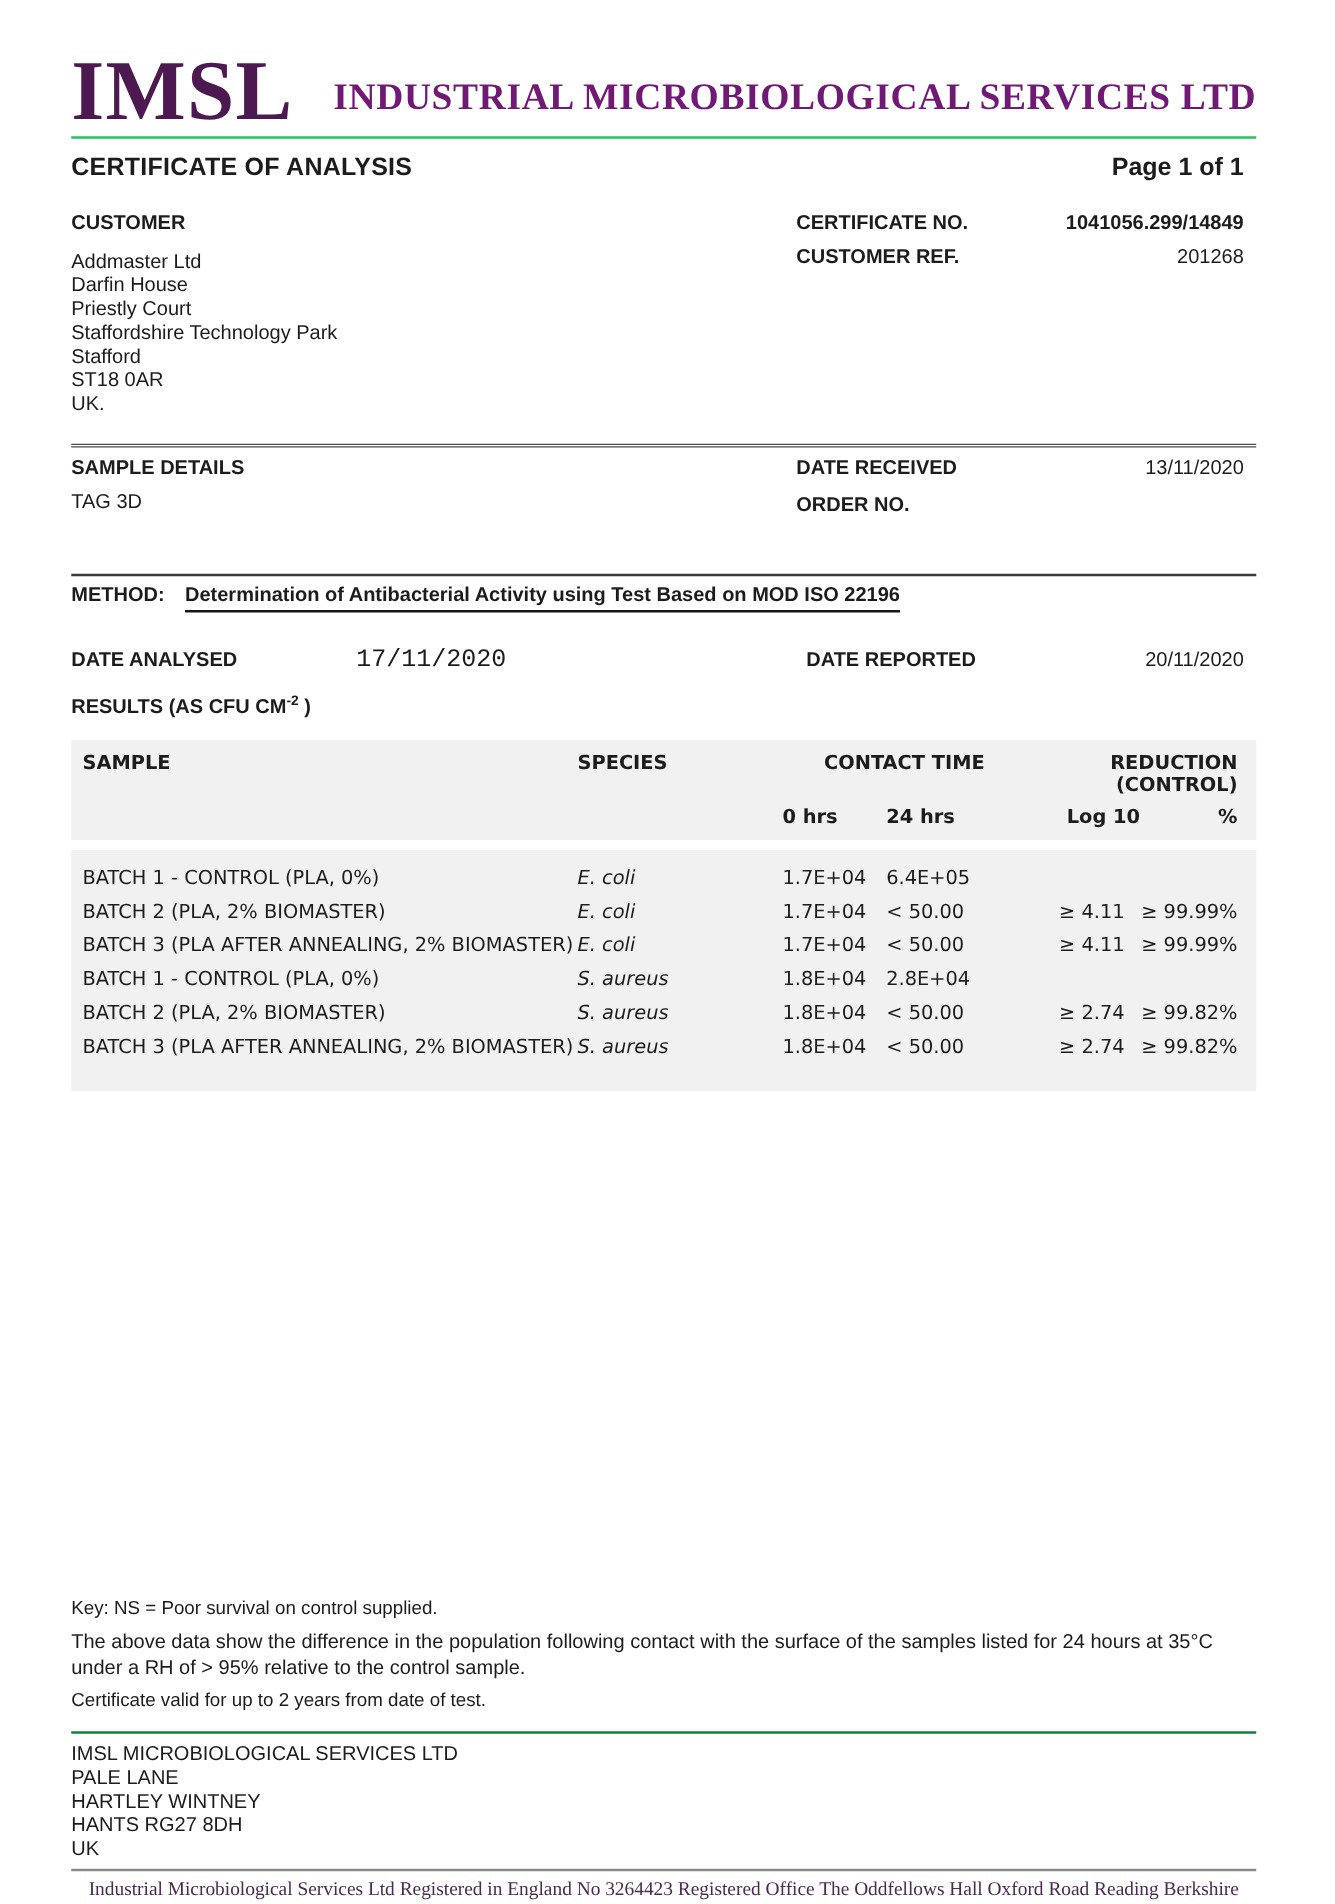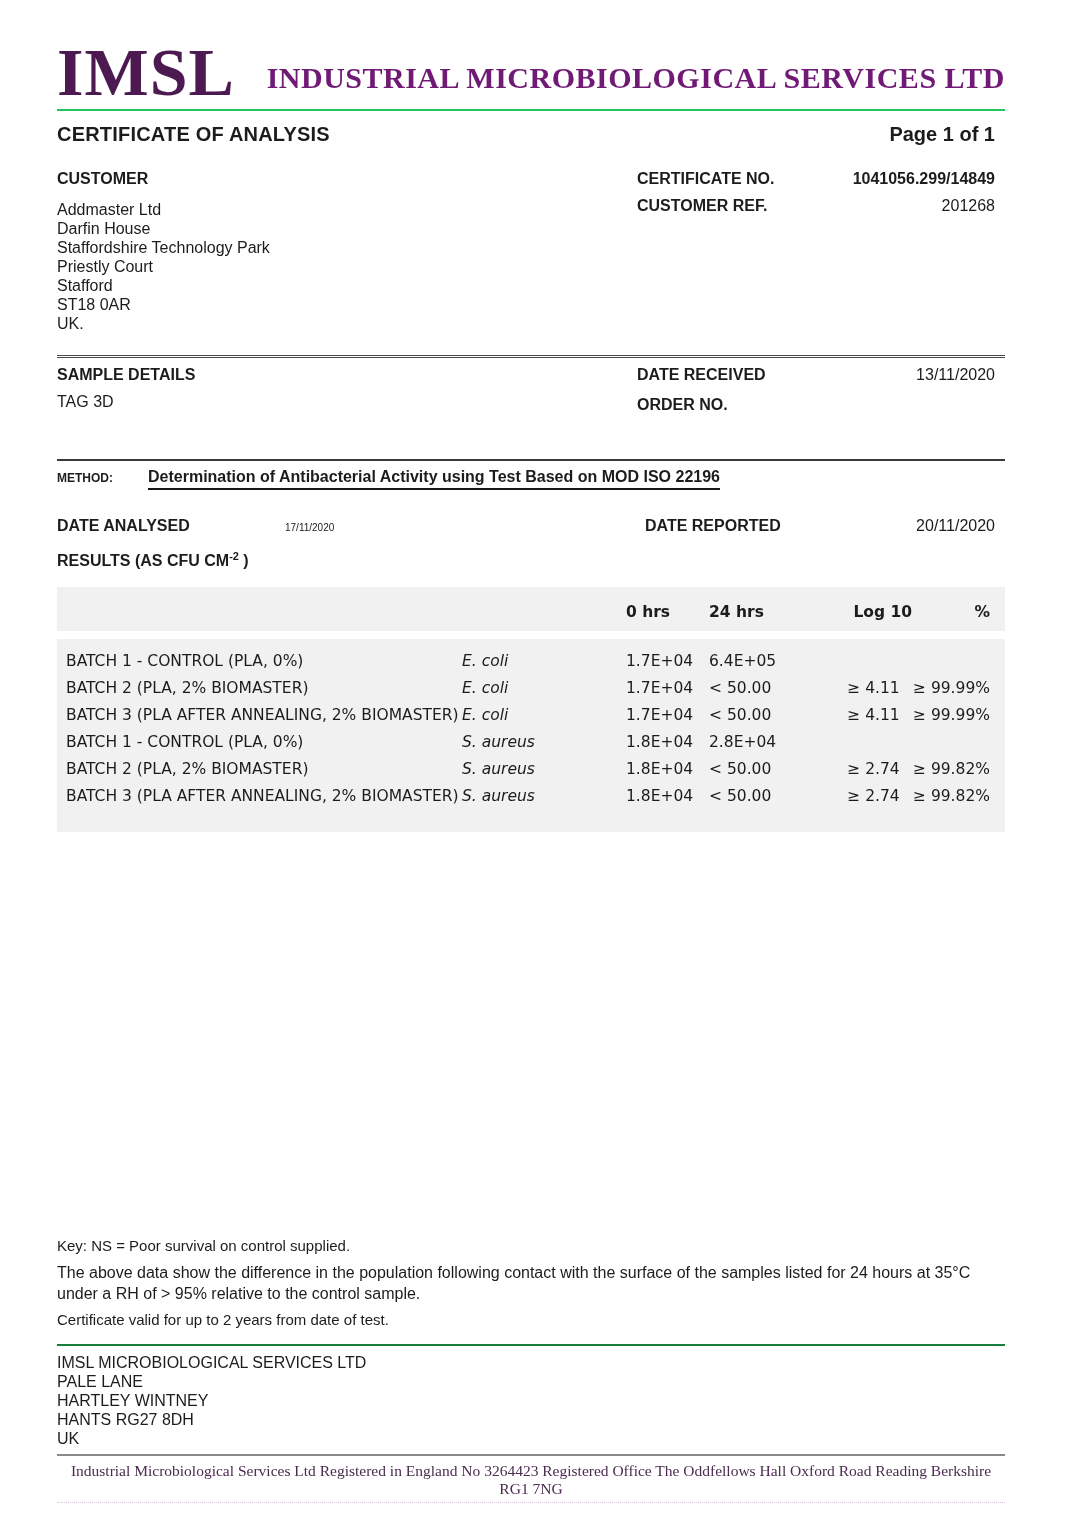--- a/index.html
+++ b/index.html
@@ -69,32 +69,32 @@
     border-top: 3px double #4a4a4a;
     padding-top: 8px;
     height: 104px;
   }
   .sample-name { margin-top: 9px; font-size: 16px; }
   .sample-band .right .kv-row + .kv-row { margin-top: 12px; }
 
   
   .method-band { border-top: 2px solid #3a3a3a; padding-top: 7px; }
   .method-line { display: flex; align-items: baseline; }
-  .method-label { font-weight: 700; font-size: 12px; width: 91px; }
+  .method-label { font-weight: 700; font-size: 16px; width: 91px; }
   .method-text {
     font-weight: 700;
     font-size: 16px;
     border-bottom: 2px solid #161616;
     padding-bottom: 2px;
   }
 
   .dates-row { display: flex; margin-top: 27px; align-items: baseline; }
   .dates-row .lbl { font-weight: 700; font-size: 16px; }
   .d-analysed-lbl { width: 228px; }
-  .d-analysed-val { width: 360px; font-size: 10px; }
+  .d-analysed-val { width: 360px; font-size: 20px; font-family: Liberation Mono, monospace; }
   .d-reported-lbl { width: 242px; }
   .d-reported-val { flex: 1; text-align: right; font-size: 16px; padding-right: 10px; }
 
   .results-heading { margin-top: 15px; font-weight: 700; font-size: 16px; }
   .results-heading sup { font-size: 11px; }
 
   
   .rtable { margin-top: 17px; font-family: "DejaVu Sans", sans-serif; }
   .rtable-head {
     background: #f1f1f1;
@@ -178,22 +178,22 @@
       <div class="doc-title">CERTIFICATE OF ANALYSIS</div>
       <div class="page-label">Page 1 of 1</div>
     </div>
 
     <div class="twocol customer-block">
       <div class="left">
         <div class="section-label">CUSTOMER</div>
         <div class="address">
           <div>Addmaster Ltd</div>
           <div>Darfin House</div>
+          <div>Priestly Court</div>
           <div>Staffordshire Technology Park</div>
-          <div>Priestly Court</div>
           <div>Stafford</div>
           <div>ST18 0AR</div>
           <div>UK.</div>
         </div>
       </div>
       <div class="right refs">
         <div class="kv-row">
           <span class="kv-label">CERTIFICATE NO.</span>
           <span class="kv-value bold">1041056.299/14849</span>
         </div>
@@ -232,20 +232,26 @@
         <span class="d-analysed-val">17/11/2020</span>
         <span class="lbl d-reported-lbl">DATE REPORTED</span>
         <span class="d-reported-val">20/11/2020</span>
       </div>
 
       <div class="results-heading"><span>RESULTS (AS CFU CM</span><sup>-2</sup><span> )</span></div>
     </div>
 
     <div class="rtable">
       <div class="rtable-head">
+        <div class="rgrid-span">
+          <div class="hcell c-sample">SAMPLE</div>
+          <div class="hcell">SPECIES</div>
+          <div class="hcell c-contact">CONTACT TIME</div>
+          <div class="hcell c-reduction">REDUCTION (CONTROL)</div>
+        </div>
         <div class="rgrid sub-row">
           <div></div>
           <div></div>
           <div class="hcell c-t0">0 hrs</div>
           <div class="hcell c-t24">24 hrs</div>
           <div class="hcell c-log-h">Log 10</div>
           <div class="hcell c-pct">%</div>
         </div>
       </div>
 

